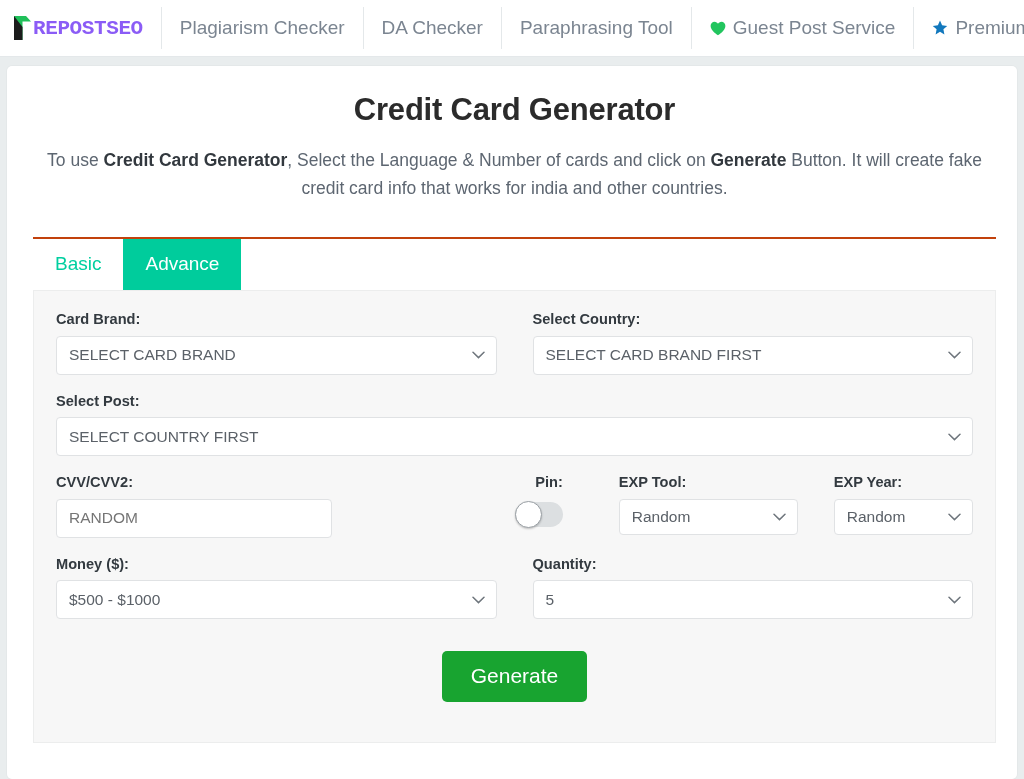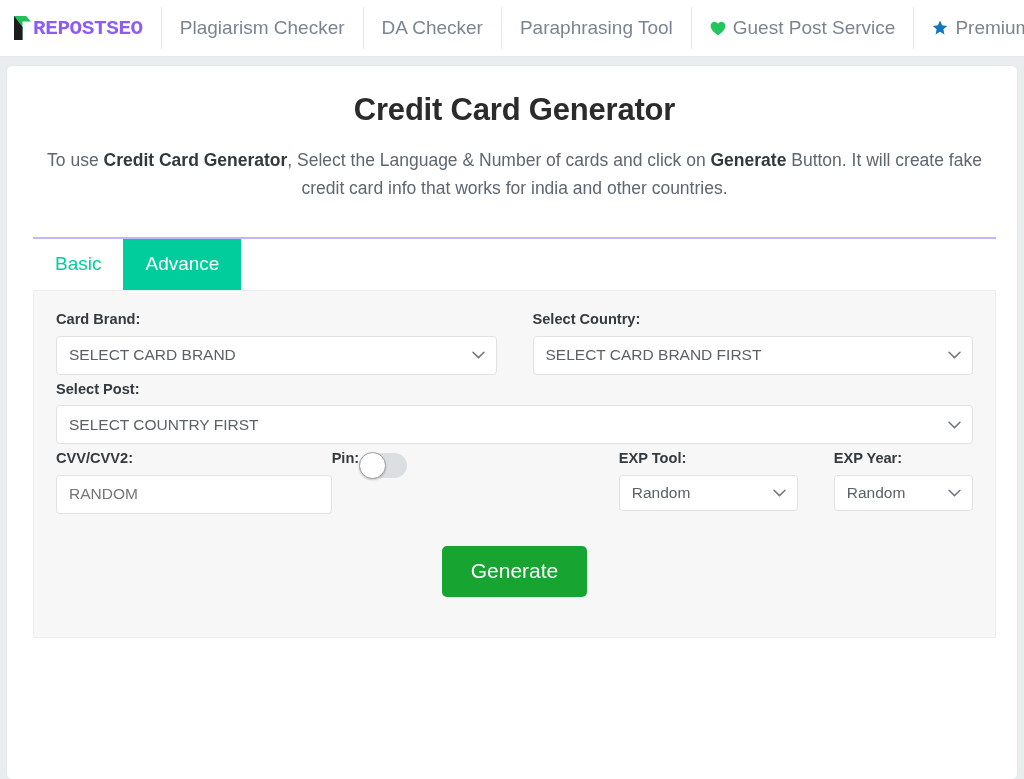--- a/index.html
+++ b/index.html
@@ -86,21 +86,21 @@
     font-size: 17.5px;
     line-height: 1.62;
     color: #5d6671;
     max-width: 960px;
     margin: 0 auto 34px auto;
   }
   .page-desc b { color: #32383e; font-weight: 700; }
 
   
   .tabs-wrap {
-    border-top: 2px solid #c4b5fd;
+    border-top: 2px solid #c2410c;
     margin: 0 0 0 0;
   }
   .tabs {
     display: flex;
     align-items: stretch;
   }
   .tab {
     padding: 14px 22px 15px 22px;
     font-size: 19px;
     cursor: pointer;
@@ -116,21 +116,21 @@
   }
 
   
   .form-panel {
     background: #f7f7f7;
     border: 1px solid #eceded;
     padding: 20px 22px 40px 22px;
   }
   .frow {
     display: flex;
-    margin-bottom: 6px;
+    margin-bottom: 18px;
   }
   .fcol-half { width: 50%; padding-right: 18px; }
   .fcol-half.right { padding-right: 0; padding-left: 18px; }
   .fcol-full { width: 100%; }
 
   label.flabel {
     display: block;
     font-size: 14.6px;
     font-weight: 700;
     color: #333a40;
@@ -162,21 +162,21 @@
     top: 0;
     bottom: 0;
     display: flex;
     align-items: center;
     pointer-events: none;
   }
 
   
   .row3 { display: flex; align-items: flex-start; margin-bottom: 18px; }
   .r3-cvv   { width: 285px; }
-  .r3-pin   { width: 295px; display: flex; flex-direction: row; align-items: flex-end; padding-right: 56px;}
+  .r3-pin   { width: 295px; display: flex; flex-direction: column; align-items: flex-end; padding-right: 56px;}
   .r3-month { width: 185px; }
   .r3-year  { width: 180px; padding-left: 36px; }
 
   .r3-pin label.flabel { align-self: flex-end; margin-bottom: 10px; }
 
   .toggle {
     width: 48px;
     height: 25px;
     border-radius: 13px;
     background: #dcdfe1;
@@ -359,20 +359,44 @@
             <span>Random</span>
             <span class="caret">
               <svg width="13" height="8" viewBox="0 0 13 8">
                   <path d="M1 1.3 L6.5 6.6 L12 1.3" stroke="#6f767d" stroke-width="1.5" fill="none" stroke-linecap="round"></path>
                 </svg>
             </span>
           </div>
         </div>
       </div>
 
+      <div class="frow">
+        <div class="fcol-half">
+          <label class="flabel">Money ($):</label>
+          <div class="select">
+            <span>$500 - $1000</span>
+            <span class="caret">
+              <svg width="13" height="8" viewBox="0 0 13 8">
+                  <path d="M1 1.3 L6.5 6.6 L12 1.3" stroke="#6f767d" stroke-width="1.5" fill="none" stroke-linecap="round"></path>
+                </svg>
+            </span>
+          </div>
+        </div>
+        <div class="fcol-half right">
+          <label class="flabel">Quantity:</label>
+          <div class="select">
+            <span>5</span>
+            <span class="caret">
+              <svg width="13" height="8" viewBox="0 0 13 8">
+                  <path d="M1 1.3 L6.5 6.6 L12 1.3" stroke="#6f767d" stroke-width="1.5" fill="none" stroke-linecap="round"></path>
+                </svg>
+            </span>
+          </div>
+        </div>
+      </div>
 
       <div class="btn-row">
         <button class="btn-generate">Generate</button>
       </div>
 
     </div>
   </div>
 </div>
 
 </body></html>

